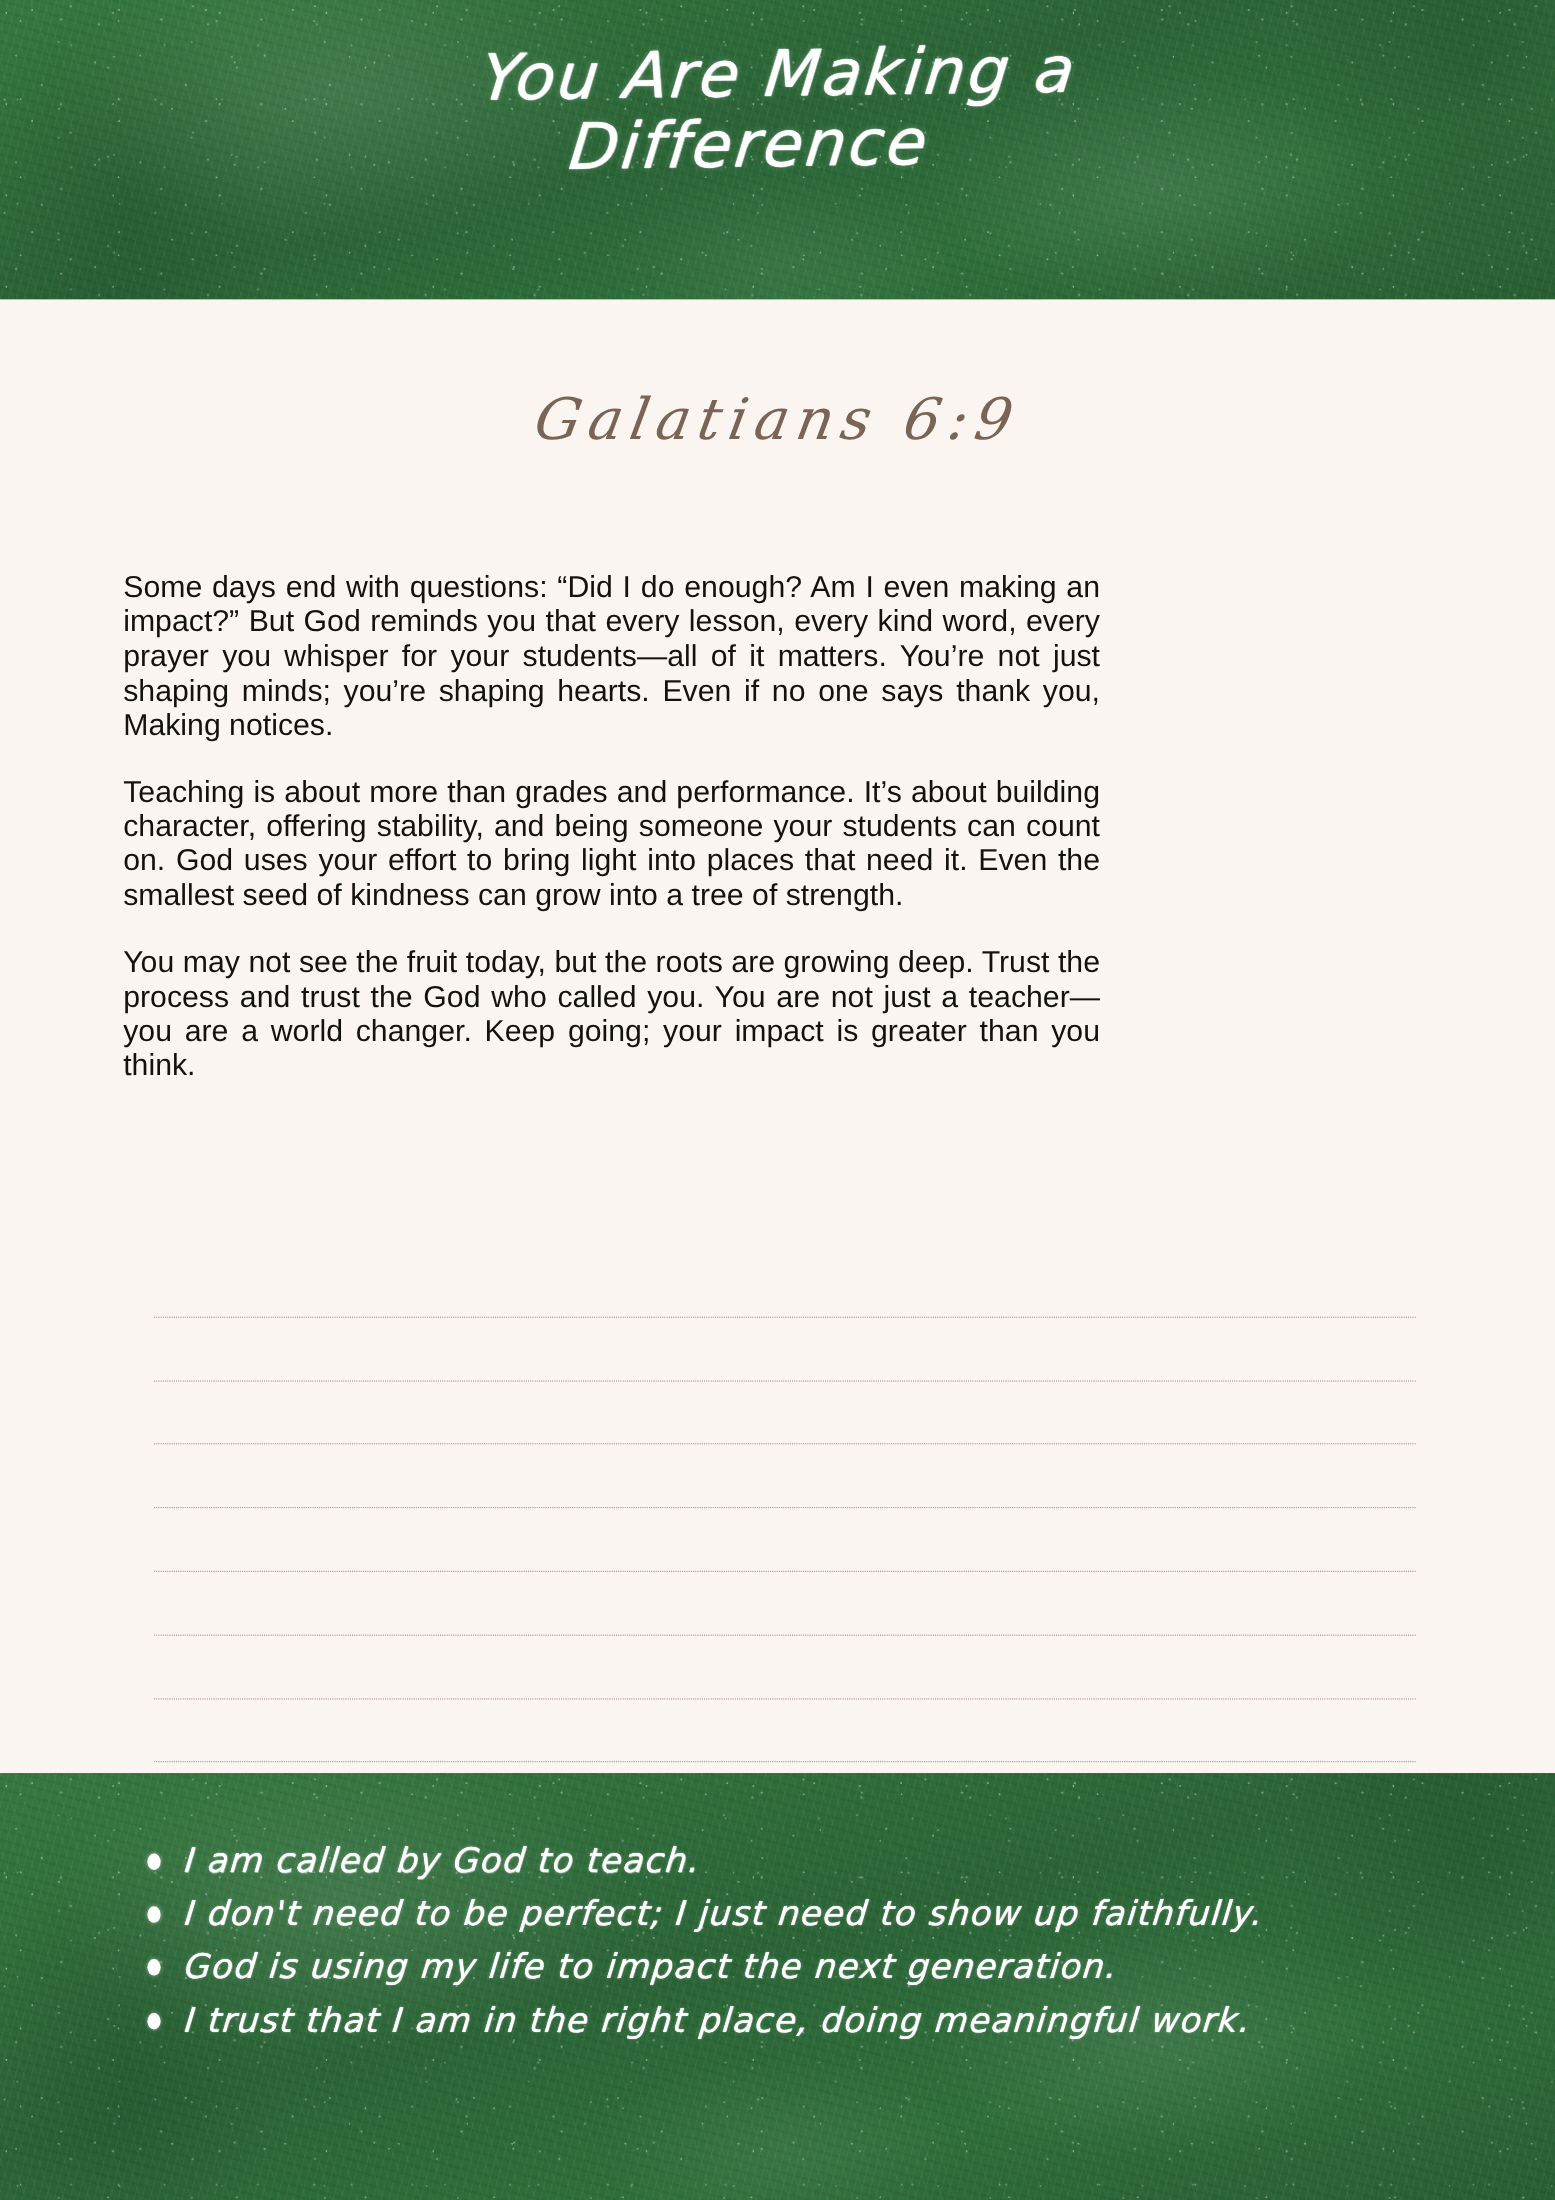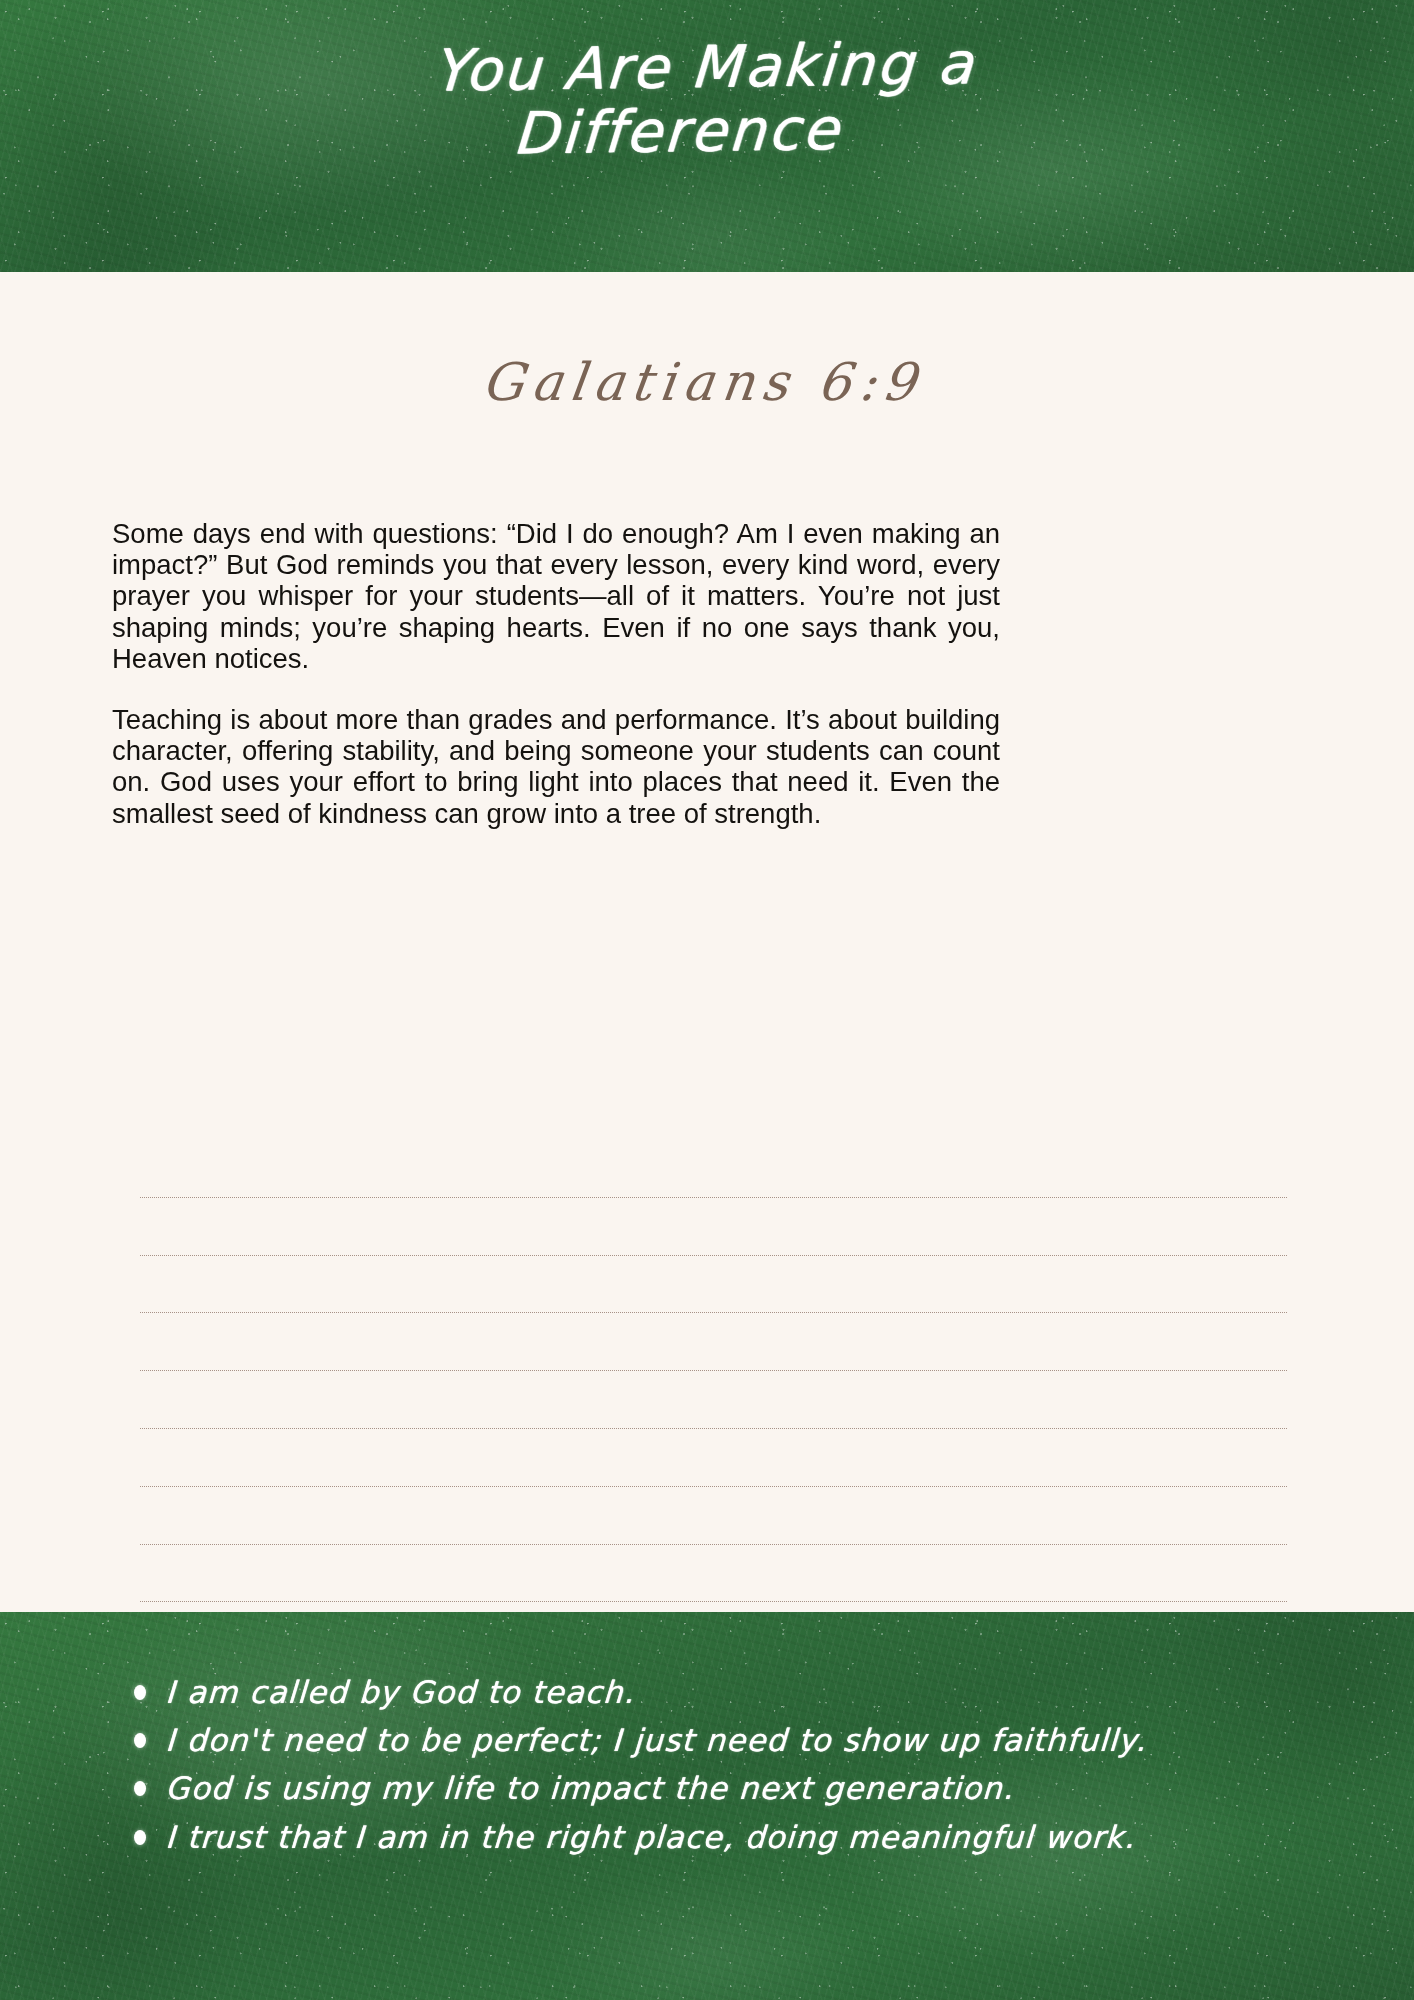--- a/index.html
+++ b/index.html
@@ -196,22 +196,23 @@
   <div class="chalkboard chalkboard-header">
     <div class="title">
       <span class="l1">You Are Making a</span>
       <span class="l2">Difference</span>
     </div>
   </div>
 
   <div class="verse-ref">Galatians 6:9</div>
 
   <div class="body-text">
-    <p>Some days end with questions: “Did I do enough?  Am I even making an impact?”  But God reminds you that every lesson, every kind word, every prayer you whisper for your students—all of it matters.  You’re not just shaping minds; you’re shaping hearts.  Even if no one says thank you, Heaven notices.</p>
+    <p>Some days end with questions: “Did I do enough?  Am I even making an impact?”  But God reminds you that every lesson, every kind word, every prayer you whisper for your students—all of it matters.  You’re not just shaping minds; you’re shaping hearts.  Even if no one says thank you, Making notices.</p>
     <p>Teaching is about more than grades and performance.  It’s about building character, offering stability, and being someone your students can count on.  God uses your effort to bring light into places that need it.  Even the smallest seed of kindness can grow into a tree of strength.</p>
+    <p>You may not see the fruit today, but the roots are growing deep.  Trust the process and trust the God who called you.  You are not just a teacher—you are a world changer.  Keep going; your impact is greater than you think.</p>
   </div>
 
   <div class="write-lines">
     <div class="write-line"></div>
     <div class="write-line"></div>
     <div class="write-line"></div>
     <div class="write-line"></div>
     <div class="write-line"></div>
     <div class="write-line"></div>
     <div class="write-line"></div>

